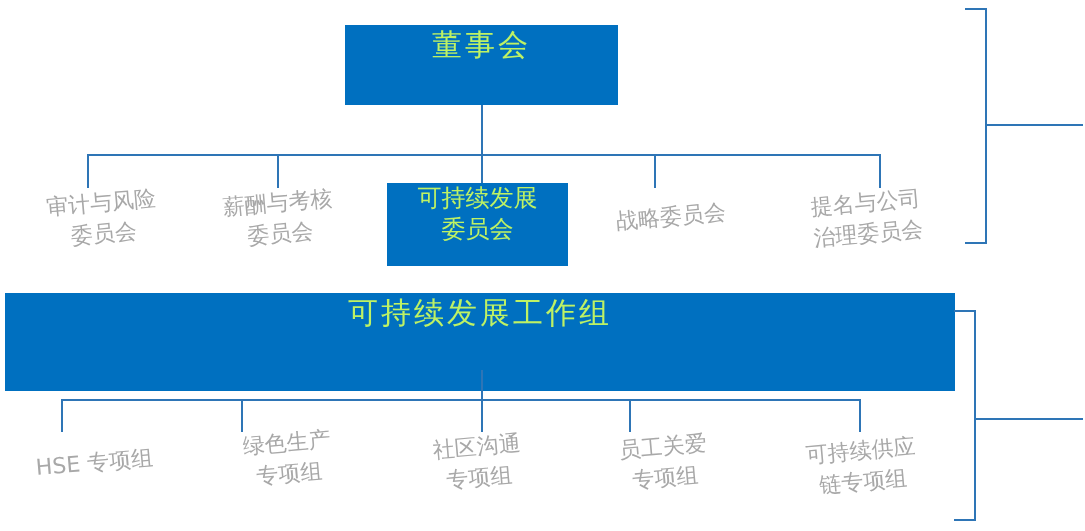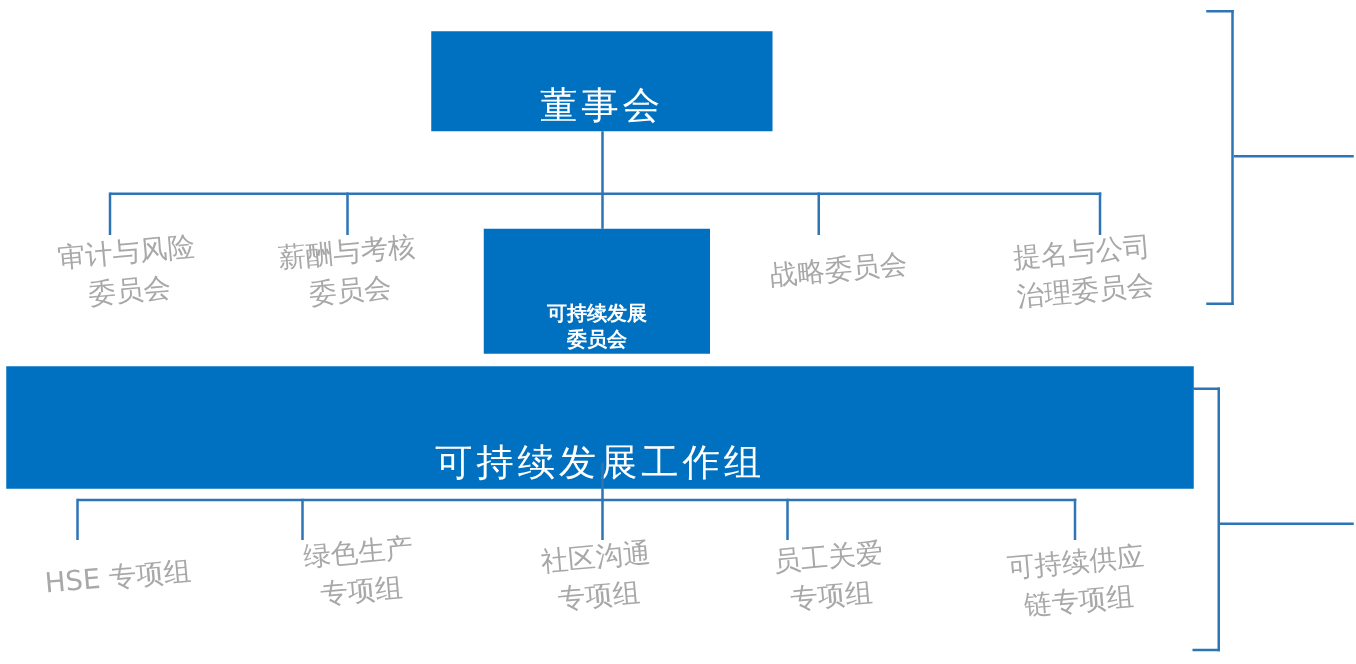--- a/index.html
+++ b/index.html
@@ -11,34 +11,34 @@
     position: relative;
     width: 1085px;
     height: 531px;
     background: #ffffff;
     overflow: hidden;
     font-family: "DejaVu Sans", "Liberation Sans", sans-serif;
   }
   .box {
     position: absolute;
     background: #0070C0;
-    color: #ffffff;
+    color: #bef264;
     display: flex;
-    align-items: flex-end;
+    align-items: flex-start;
     justify-content: center;
     text-align: center;
   }
   .box .lbl { white-space: pre-line; }
   .root-box {
     left: 345px; top: 25px; width: 273px; height: 80px;
     font-size: 30px; letter-spacing: 3px;
   }
   .committee-box {
-    left: 387px; top: 183px; width: 181px; height: 100px;
-    font-size: 16px; font-weight: bold; line-height: 1.3;
+    left: 387px; top: 183px; width: 181px; height: 83px;
+    font-size: 24px; font-weight: normal; line-height: 1.3;
   }
   .bar {
     left: 5px; top: 293px; width: 950px; height: 98px;
     font-size: 30px; letter-spacing: 3px;
   }
   .line {
     position: absolute;
     background: #2E75B6;
   }
   .gray {

